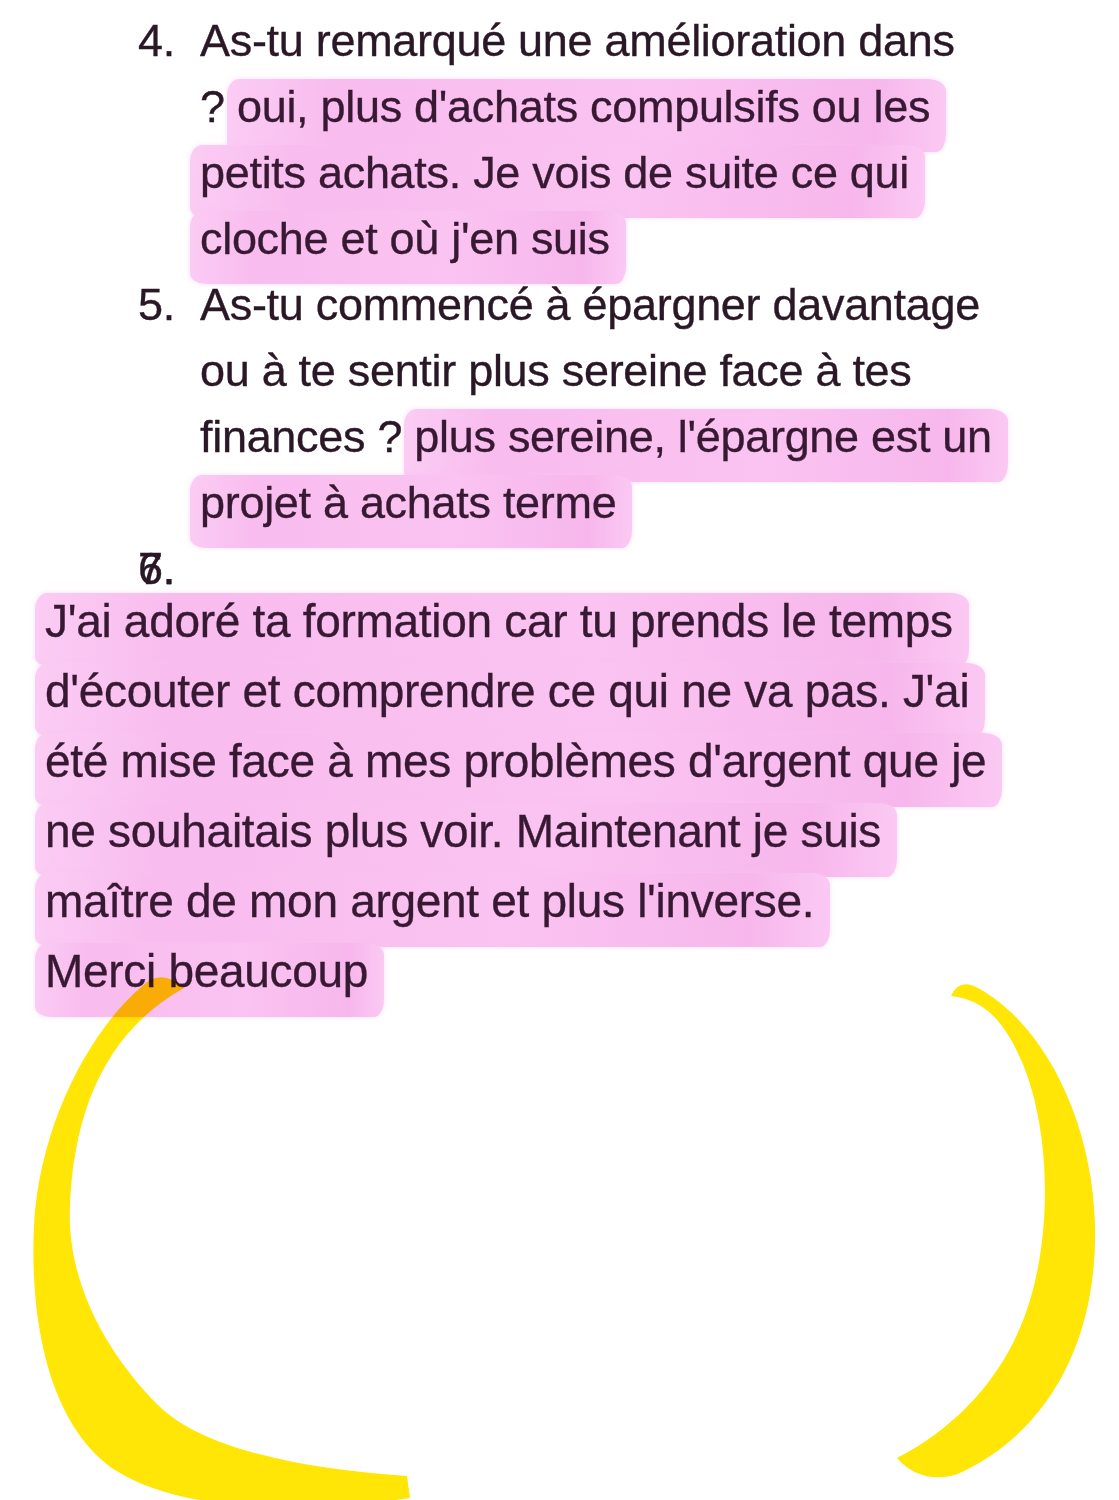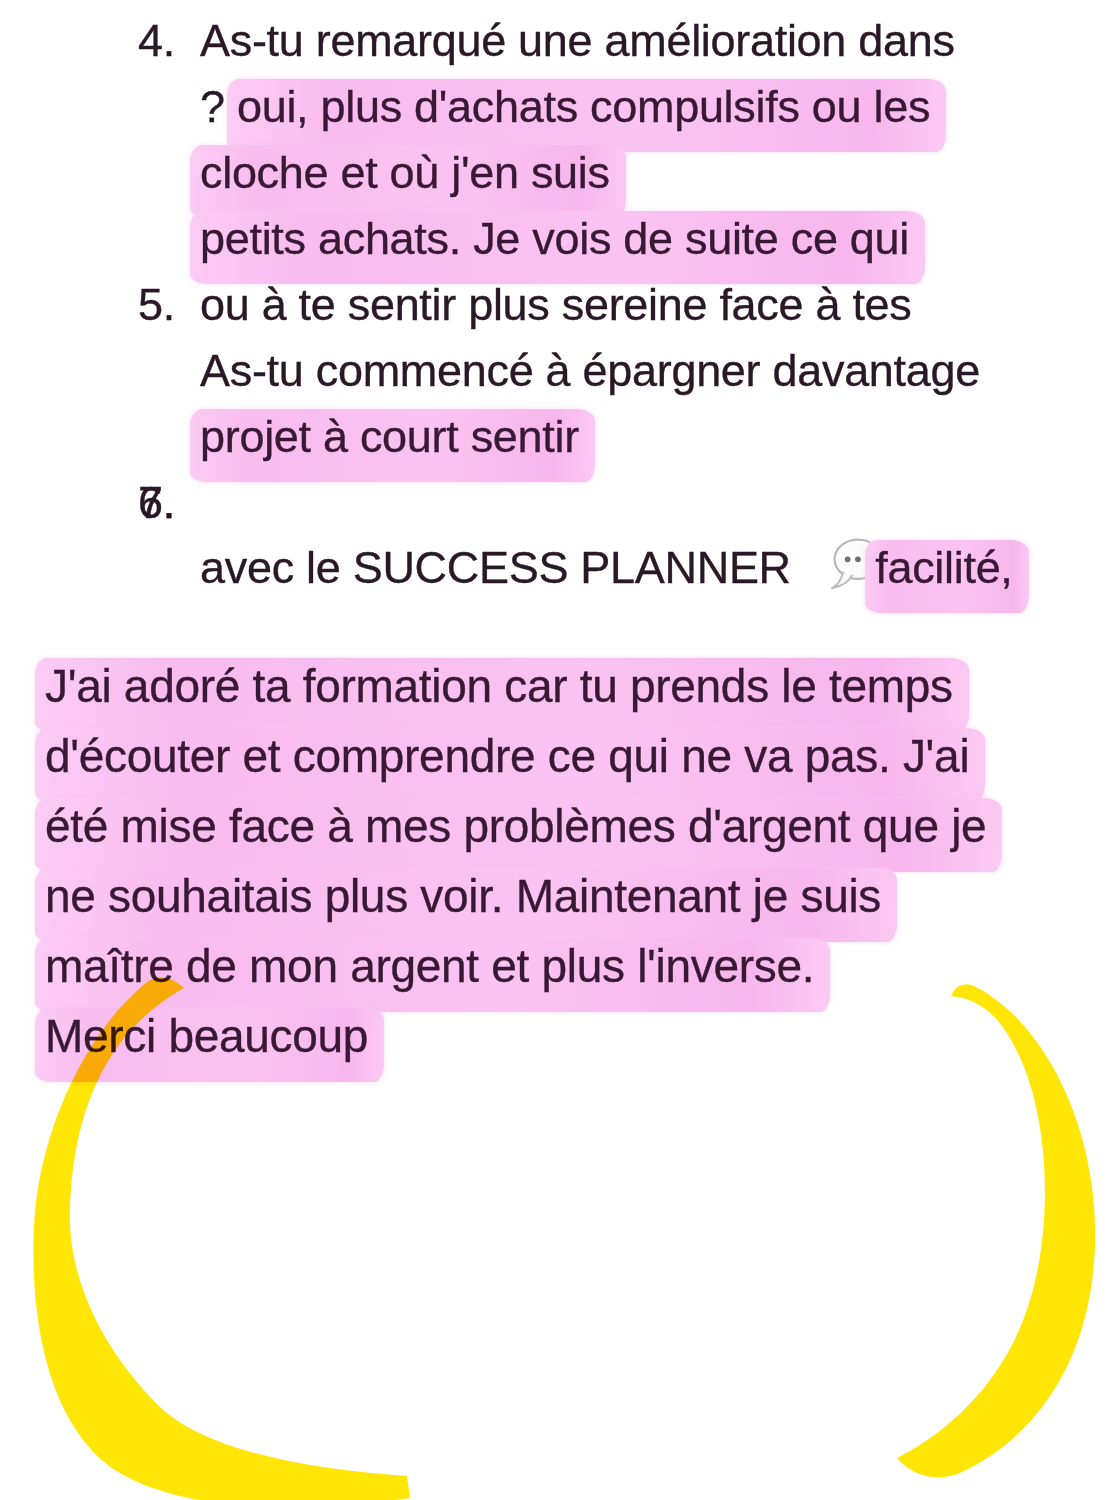--- a/index.html
+++ b/index.html
@@ -46,48 +46,39 @@
 <body>
 
 <div class="page">
   <div class="content">
     <div class="q-list" id="question-list">
         <div class="q-item">
           <span class="q-num">4.</span>
           <div class="q-lines">
             <div class="text-line"><span class="plain">As-tu remarqué une amélioration dans</span></div>
             <div class="text-line"><span class="plain">? </span><span class="hl">oui, plus d'achats compulsifs ou les</span></div>
+            <div class="text-line"><span class="hl">petits achats. Je vois de suite ce qui</span></div>
             <div class="text-line"><span class="hl">cloche et où j'en suis</span></div>
-            <div class="text-line"><span class="hl">petits achats. Je vois de suite ce qui</span></div>
           </div>
         </div>
         <div class="q-item">
           <span class="q-num">5.</span>
           <div class="q-lines">
+            <div class="text-line"><span class="plain">As-tu commencé à épargner davantage</span></div>
             <div class="text-line"><span class="plain">ou à te sentir plus sereine face à tes</span></div>
-            <div class="text-line"><span class="plain">As-tu commencé à épargner davantage</span></div>
-            <div class="text-line"><span class="hl">projet à court sentir</span></div>
+            <div class="text-line"><span class="plain">finances ? </span><span class="hl">plus sereine, l'épargne est un</span></div>
+            <div class="text-line"><span class="hl">projet à achats terme</span></div>
           </div>
         </div>
         <div class="q-item">
           <span class="q-num">6.</span>
         </div>
         <div class="q-item">
           <span class="q-num">7.</span>
           <div class="q-lines">
-            <div class="text-line"><span class="plain">avec le SUCCESS PLANNER </span><span class="bubble-icon">
-  <svg viewBox="0 0 60 60" xmlns="http://www.w3.org/2000/svg">
-    <ellipse cx="31" cy="25" rx="25" ry="21" fill="#fcfcfc" stroke="#b9b9bd" stroke-width="2.4"></ellipse>
-    <path d="M15,39 C13,47 9,53 3,56 C13,54 21,49 25,42 Z" fill="#fcfcfc" stroke="#b9b9bd" stroke-width="2" stroke-linejoin="round"></path>
-    <path d="M15,39 C17,41 21,43 25,42 L25,38 Z" fill="#fcfcfc" stroke="none"></path>
-    <circle cx="20" cy="25" r="3.1" fill="#6e6e73"></circle>
-    <circle cx="31" cy="25" r="3.1" fill="#6e6e73"></circle>
-    <circle cx="42" cy="25" r="3.1" fill="#6e6e73"></circle>
-  </svg>
-</span><span class="plain"> </span><span class="hl">facilité,</span></div>
           </div>
         </div>
       </div>
     <div class="testimonial" id="testimonial">
         <div class="text-line"><span class="hl">J'ai adoré ta formation car tu prends le temps</span></div>
         <div class="text-line"><span class="hl">d'écouter et comprendre ce qui ne va pas. J'ai</span></div>
         <div class="text-line"><span class="hl">été mise face à mes problèmes d'argent que je</span></div>
         <div class="text-line"><span class="hl">ne souhaitais plus voir. Maintenant je suis</span></div>
         <div class="text-line"><span class="hl">maître de mon argent et plus l'inverse.</span></div>
         <div class="text-line"><span class="hl">Merci beaucoup</span></div>

